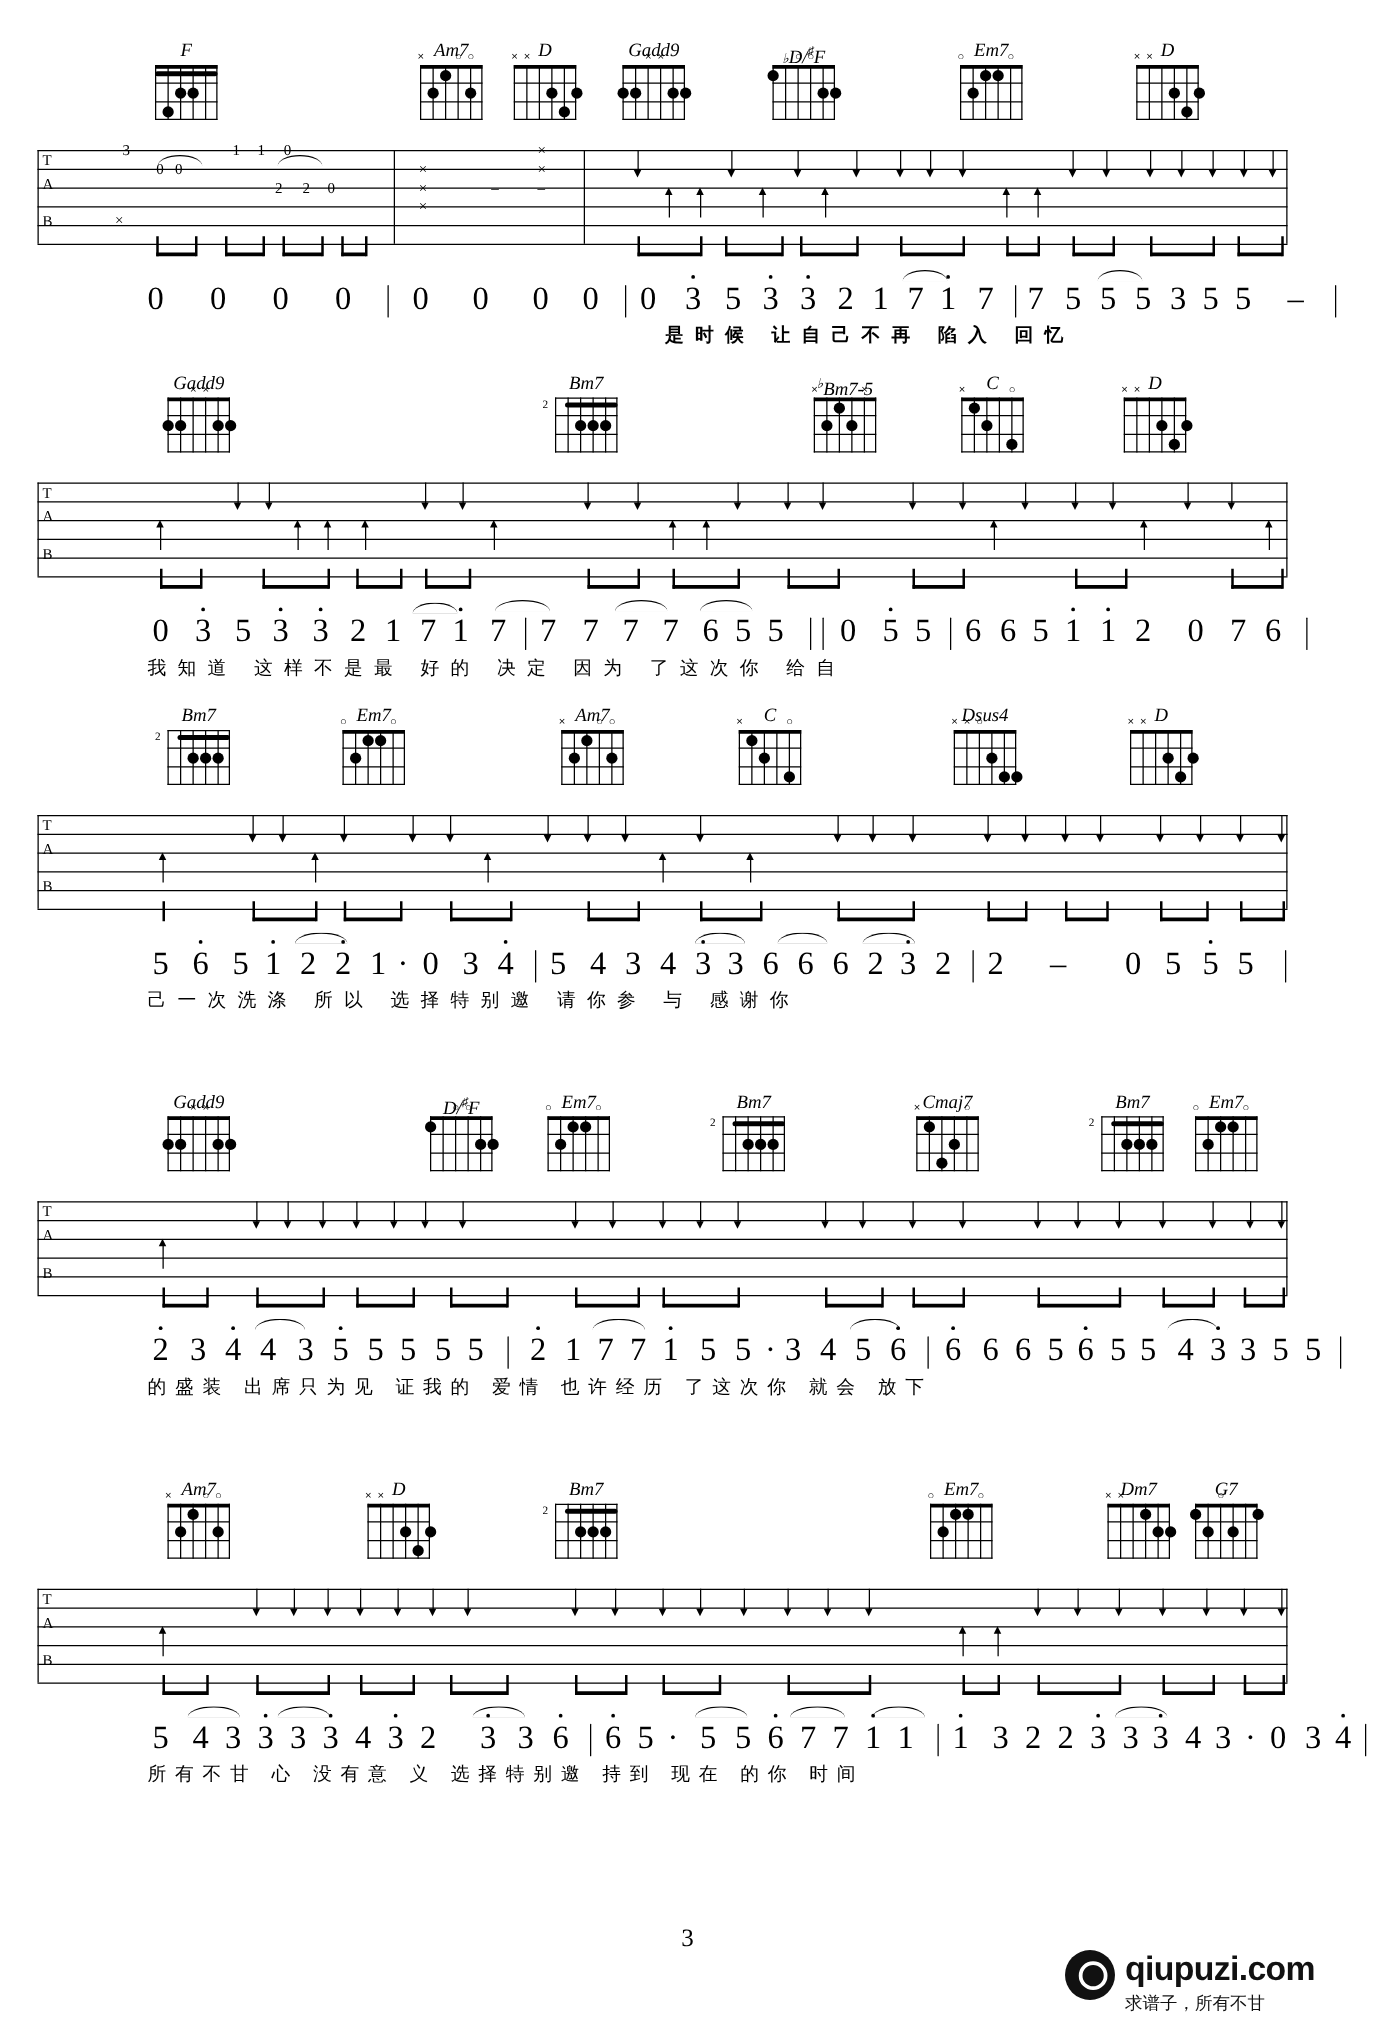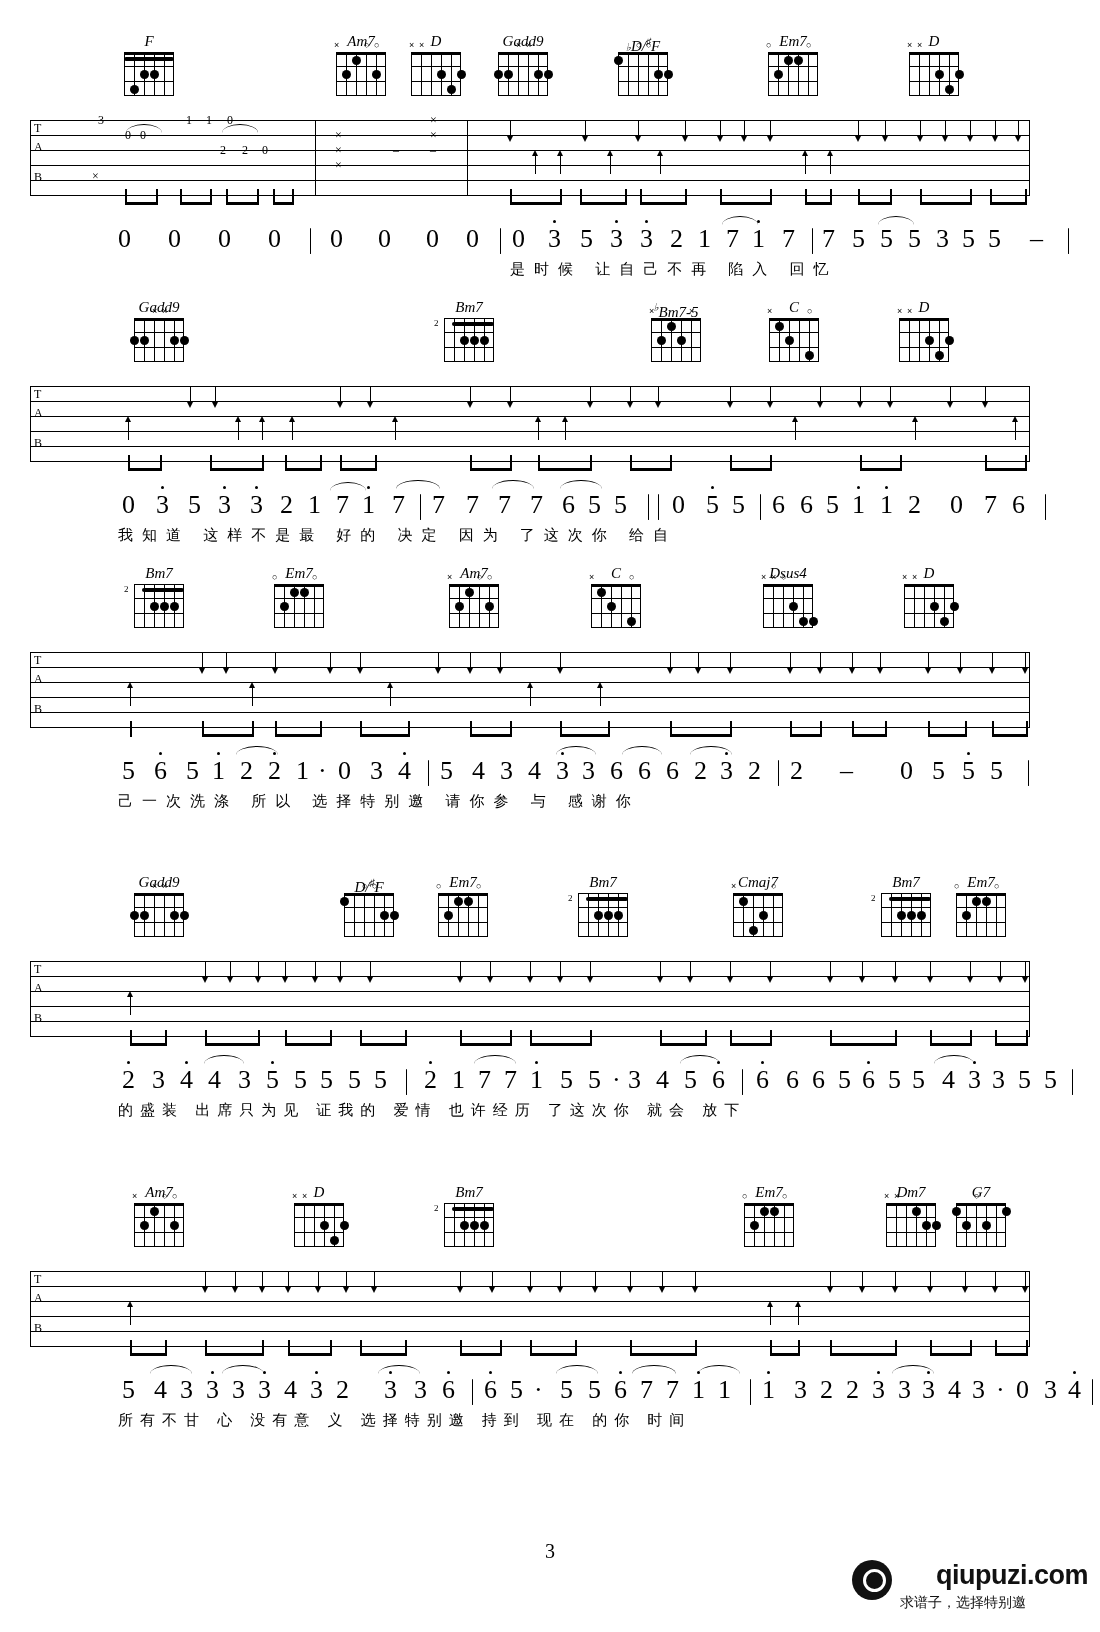--- a/index.html
+++ b/index.html
@@ -48,21 +48,21 @@
   .mel span.bar{position:absolute;width:1px;height:26px;background:#000;}
   .slur{position:absolute;border-top:1.3px solid #000;border-radius:50%/100% 100% 0 0;height:8px;}
   .lyr{position:absolute;left:0;width:1100px;font-family:"Liberation Sans",sans-serif;font-size:15px;line-height:18px;}
   .lyr span{position:absolute;white-space:nowrap;}
 
   
   .pageno{position:absolute;left:0;width:1100px;text-align:center;font-family:"Liberation Serif",serif;font-size:20px;}
   .logo{position:absolute;right:18px;bottom:14px;width:230px;height:62px;}
   .logo .mark{position:absolute;left:0;top:4px;width:40px;height:40px;border-radius:50%;background:#111;}
   .logo .mark:after{content:"";position:absolute;left:11px;top:9px;width:17px;height:17px;border:3px solid #fff;border-radius:50%;}
-  .logo .t1{position:absolute;left:48px;top:4px;font-family:"Liberation Sans",sans-serif;font-size:27px;font-weight:bold;color:#111;letter-spacing:-.5px;margin-left:36px;}
+  .logo .t1{position:absolute;left:48px;top:4px;font-family:"Liberation Sans",sans-serif;font-size:27px;font-weight:bold;color:#111;letter-spacing:-.5px;}
   .logo .t2{position:absolute;left:48px;top:38px;font-family:"Liberation Sans",sans-serif;font-size:14px;color:#111;}
 </style>
 </head>
 <body>
 
 <div class="sheet">
 
   <div class="system" style="top:34px;">
     <div class="chords">
 
@@ -355,21 +355,21 @@
       <span class="n" style="left:908px;">5</span>
       <span class="n" style="left:936px;">3</span>
       <span class="n" style="left:962px;">5</span>
       <span class="n" style="left:988px;">5</span>
       <span class="n" style="left:1030px;">–</span>
       <span class="bar" style="left:1068px;top:2px;"></span>
       <div class="slur" style="left:722px;top:-10px;width:36px;"></div>
       <div class="slur" style="left:878px;top:-10px;width:36px;"></div>
     </div>
     <div class="lyr" style="top:226px;">
-      <span style="left:510px;letter-spacing:9px;">是时候 让自己不再 陷入 回忆</span>
+      <span style="left:532px;letter-spacing:9px;font-weight:bold;">是时候 让自己不再 陷入 回忆</span>
     </div>
   </div>
 
   <div class="system" style="top:300px;">
     <div class="chords">
       <div class="chord" style="left:128px;">
         <div class="nm">Gadd9</div>
         <div class="grid">
           <div class="frets">
               <i class="nut"></i>
@@ -1400,16 +1400,16 @@
     <div class="lyr" style="top:226px;">
       <span style="left:118px;letter-spacing:7px;">所有不甘 心 没有意 义 选择特别邀 持到 现在 的你 时间</span>
     </div>
   </div>
 
   <div class="pageno" style="top:1540px;">3</div>
 
   <div class="logo">
     <div class="mark"></div>
     <div class="t1">qiupuzi.com</div>
-    <div class="t2">求谱子，选择特别邀</div>
+    <div class="t2">求谱子，所有不甘</div>
   </div>
 
 </div>
 
 </body></html>

